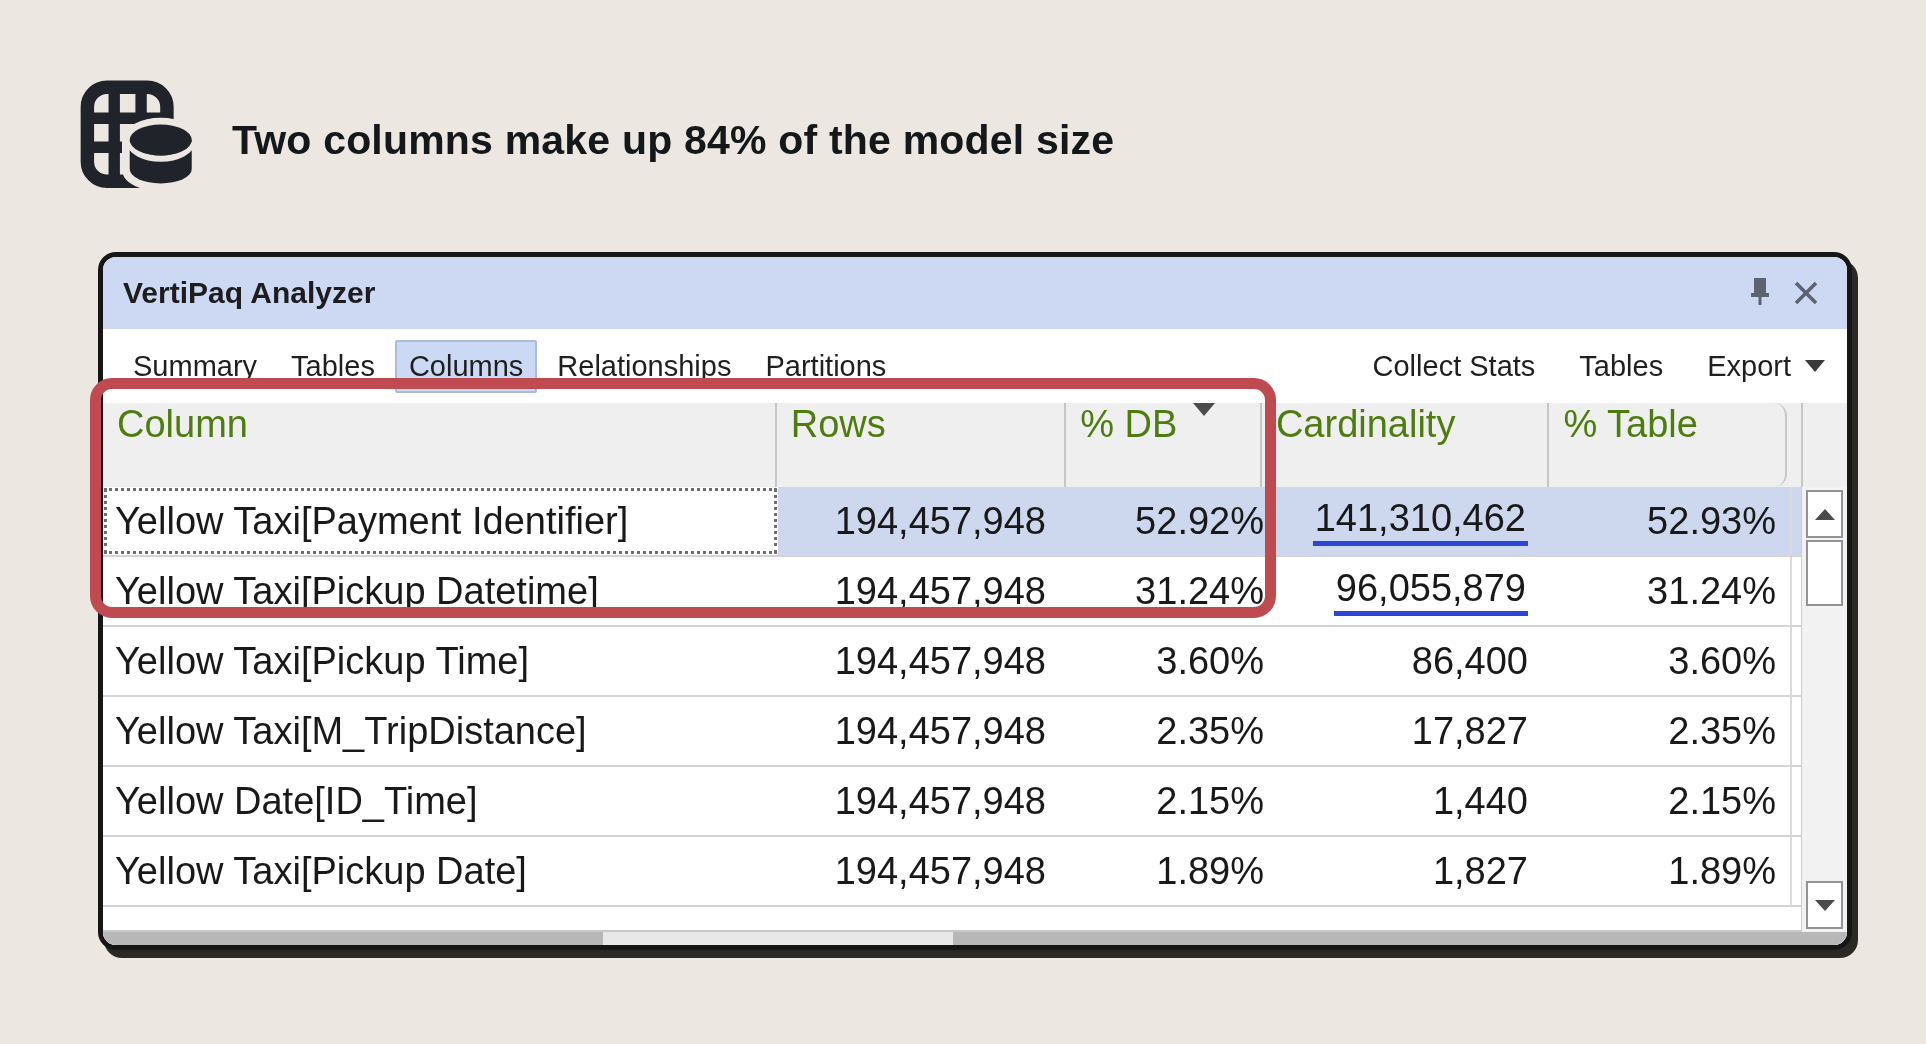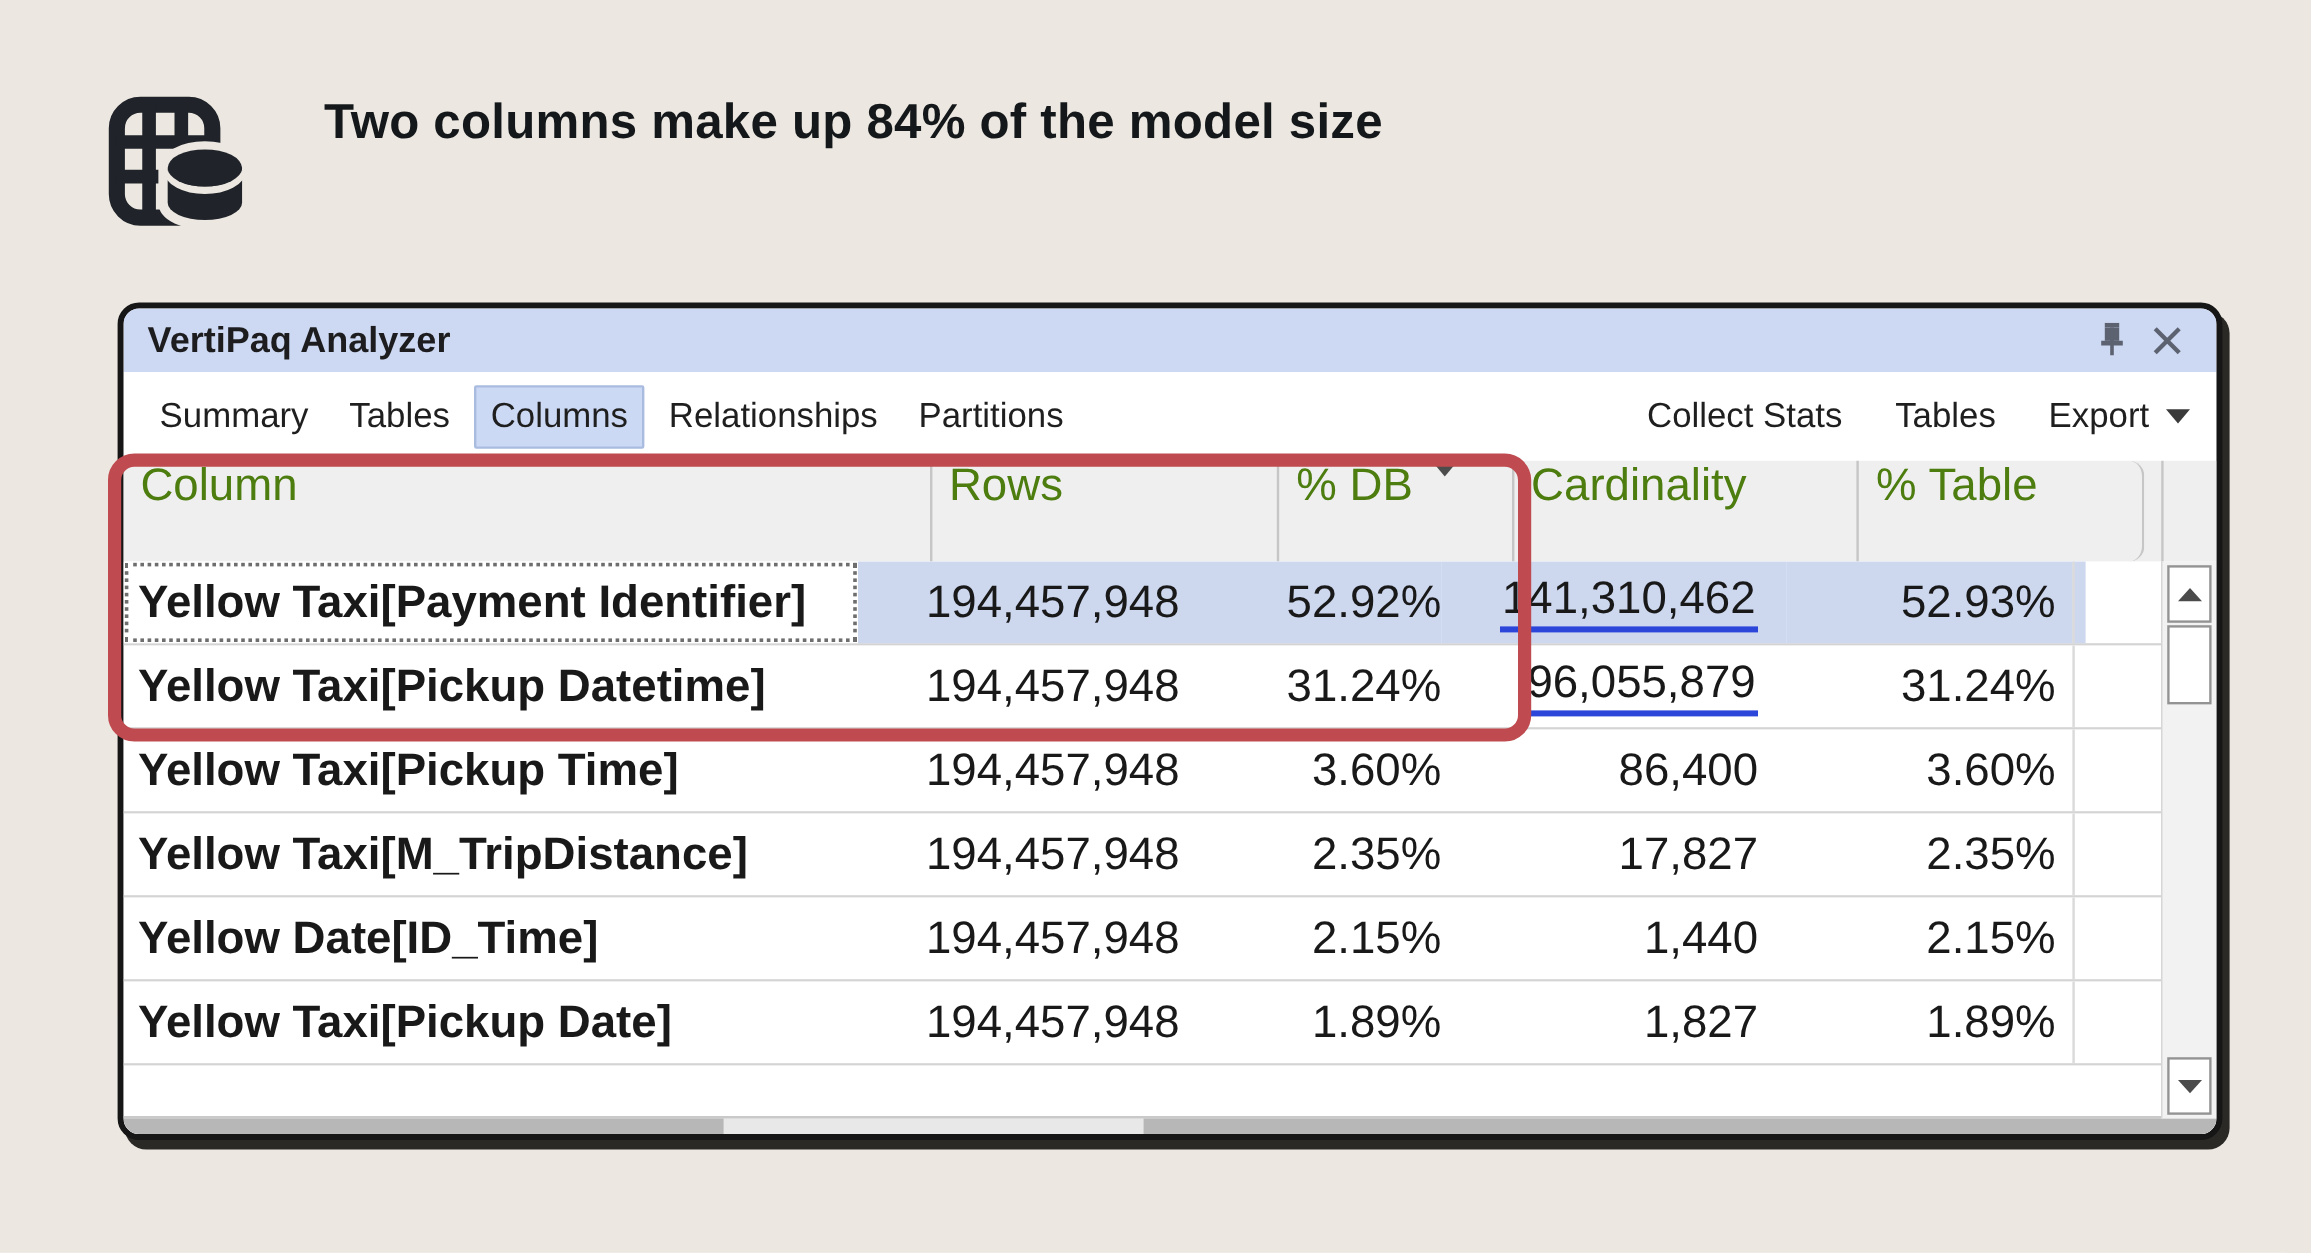--- a/index.html
+++ b/index.html
@@ -3,32 +3,32 @@
 <meta charset="utf-8">
 <style>
   html,body{margin:0;padding:0;}
   body{
     width:1926px;height:1044px;position:relative;overflow:hidden;
     background:#ece8e1;
     font-family:"Liberation Sans", sans-serif;
   }
 
   
-  .headline{position:absolute;left:86px;top:78px;display:flex;align-items:flex-start;gap:60px;}
+  .headline{position:absolute;left:76px;top:78px;display:flex;align-items:center;gap:32px;}
   .headline .hl-icon{width:124px;height:124px;flex:0 0 auto;}
   .headline h1{margin:0;font-size:41px;font-weight:700;color:#15181b;letter-spacing:.2px;}
 
   
   .window{
     position:absolute;left:98px;top:252px;width:1754px;height:698px;
     background:#ffffff;border:5px solid #161616;border-radius:18px;
     box-shadow:6px 8px 0 rgba(22,20,18,.9);
     box-sizing:border-box;display:flex;flex-direction:column;overflow:hidden;
   }
-  .titlebar{height:53px;flex:0 0 auto;background:#cdd9f2;display:flex;align-items:center;padding:0 18px 0 20px;}
+  .titlebar{height:72px;flex:0 0 auto;background:#cdd9f2;display:flex;align-items:center;padding:0 18px 0 20px;}
   .titlebar .t-title{font-size:30px;font-weight:700;color:#1d1d1f;}
   .titlebar .t-spacer{flex:1;}
   .tb-btn{width:46px;height:44px;display:flex;align-items:center;justify-content:center;cursor:pointer;}
 
   .toolbar{height:74px;flex:0 0 auto;background:#ffffff;display:flex;align-items:center;padding:0 22px 0 16px;}
   .tabs{display:flex;align-items:center;gap:6px;}
   .tab{font-size:29px;color:#1f1f1f;padding:8px 12px;border:2px solid transparent;border-radius:2px;cursor:pointer;white-space:nowrap;}
   .tab.active{background:#ccd9f5;border-color:#a9bcdf;}
   .actions{margin-left:auto;display:flex;align-items:flex-start;gap:44px;}
   .action{font-size:29px;color:#1f1f1f;cursor:pointer;white-space:nowrap;}
@@ -43,21 +43,21 @@
   .w-col{width:675px;}.w-rows{width:290px;}.w-db{width:196px;}
   .w-card{width:288px;}.w-tpct{width:238px;border-radius:13px;}.w-strip{width:11px;}
   .sort-caret{width:0;height:0;border-left:11px solid transparent;border-right:11px solid transparent;
               border-top:13px solid #4c4c4c;margin-left:16px;}
   .sb-cap{position:absolute;top:0;right:0;width:46px;height:84px;background:#efefef;
           border-left:2px solid #c6c6c6;box-sizing:border-box;}
 
   .drow{display:flex;height:70px;flex:0 0 auto;width:1698px;box-sizing:border-box;border-bottom:2px solid #d4d4d4;background:#fff;}
   .dcell{box-sizing:border-box;display:flex;align-items:center;font-size:38px;color:#191919;
          overflow:hidden;white-space:nowrap;}
-  .c-name{width:612px;padding-left:12px;font-weight:bold;}
+  .c-name{width:675px;padding-left:12px;}
   .c-rows{width:290px;justify-content:flex-end;padding-right:22px;}
   .c-db{width:196px;justify-content:flex-end;padding-right:0;}
   .c-card{width:288px;justify-content:flex-end;padding-right:24px;}
   .c-tpct{width:238px;justify-content:flex-end;padding-right:14px;}
   .c-strip{width:11px;border-left:2px solid #dadada;}
   .drow.selected .c-rows,.drow.selected .c-db,.drow.selected .c-card,
   .drow.selected .c-tpct,.drow.selected .c-strip{background:#cdd8ef;}
   .drow.selected .c-name{background:#fff;outline:3px dotted #6e6e6e;outline-offset:-4px;}
   .link-num{border-bottom:5px solid #2b46d9;padding:0 2px 1px 2px;}
 

